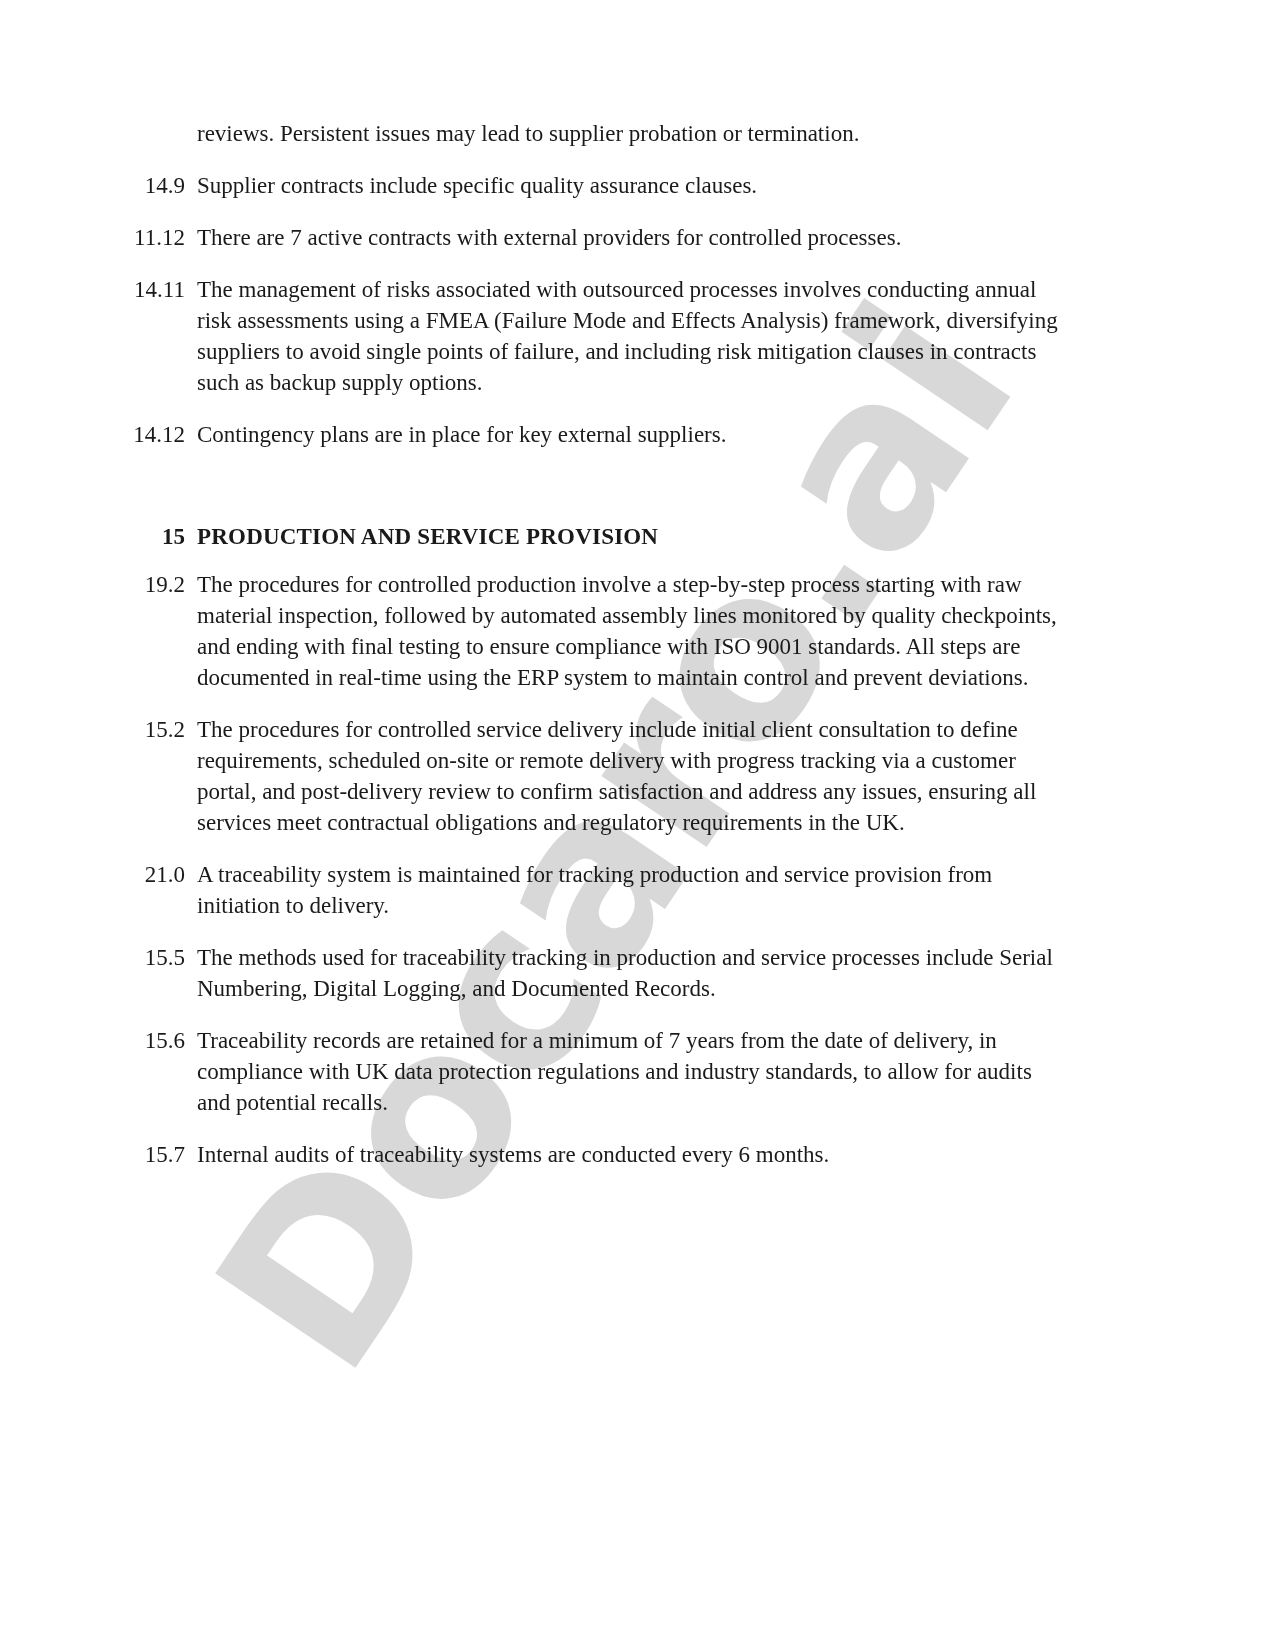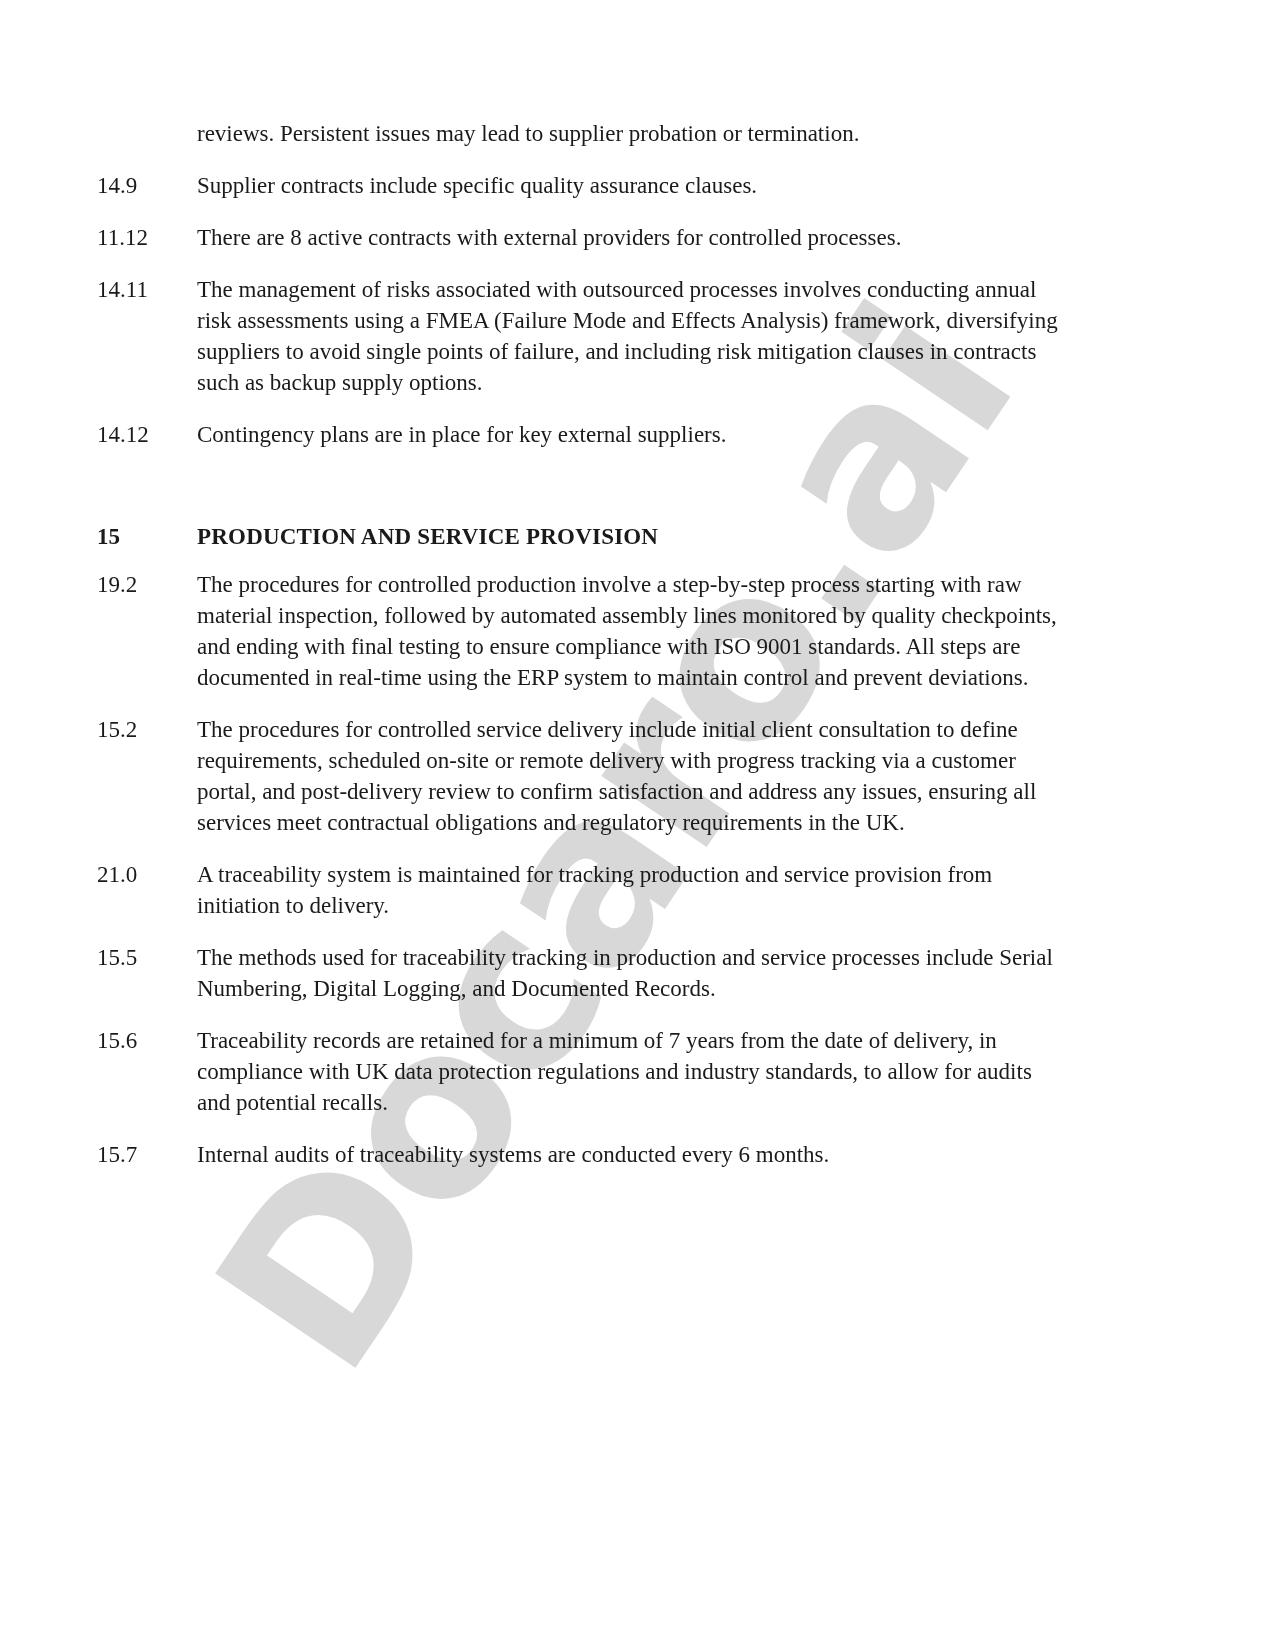--- a/index.html
+++ b/index.html
@@ -39,20 +39,21 @@
     color: #1a1a1a;
   }
   .row {
     display: flex;
     align-items: flex-start;
     margin-bottom: 21px;
   }
   .num {
     flex: 0 0 88px;
     margin-right: 12px;
+    text-align: right;
   }
   .txt {
     flex: 1 1 auto;
     white-space: pre-line;
   }
   .heading {
     font-weight: bold;
     margin-top: 50px;
     margin-bottom: 17px;
   }
@@ -72,21 +73,21 @@
       <span class="txt">reviews. Persistent issues may lead to supplier probation or termination.</span>
     </div>
 
     <div class="row">
       <span class="num">14.9</span>
       <span class="txt">Supplier contracts include specific quality assurance clauses.</span>
     </div>
 
     <div class="row">
       <span class="num">11.12</span>
-      <span class="txt">There are 8 active contracts with external providers for controlled processes.</span>
+      <span class="txt">There are 7 active contracts with external providers for controlled processes.</span>
     </div>
 
     <div class="row">
       <span class="num">14.11</span>
       <span class="txt">The management of risks associated with outsourced processes involves conducting annual
 risk assessments using a FMEA (Failure Mode and Effects Analysis) framework, diversifying
 suppliers to avoid single points of failure, and including risk mitigation clauses in contracts
 such as backup supply options.</span>
     </div>
 

